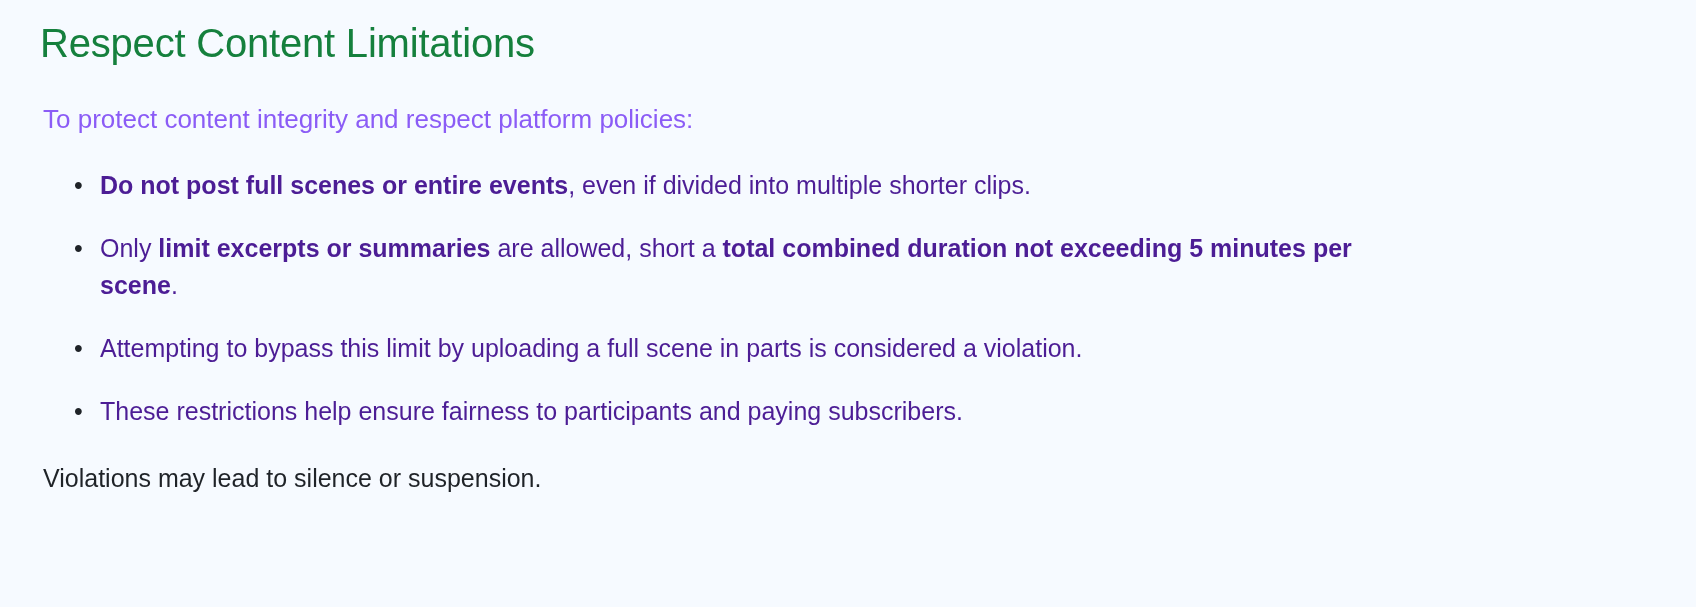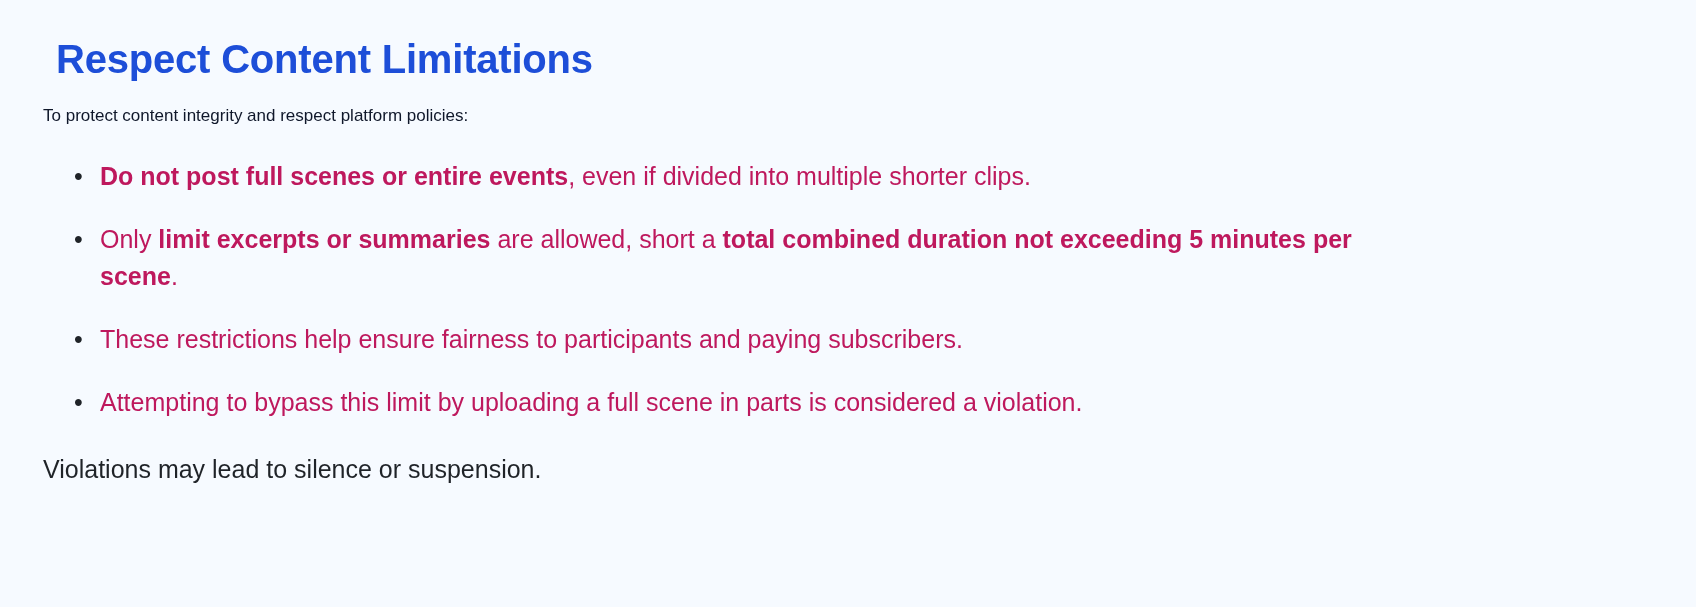--- a/index.html
+++ b/index.html
@@ -16,44 +16,44 @@
   }
   .page {
     width: 1696px;
     height: 607px;
     box-sizing: border-box;
     padding: 18px 40px 0 40px;
     background: #f6faff;
     position: relative;
   }
   .section-title {
-    margin: 16px;
+    margin: 0;
     font-size: 40px;
     line-height: 1.25;
-    font-weight: bold;
-    color: #1d4ed8;
+    font-weight: normal;
+    color: #15803d;
     letter-spacing: -0.2px;
   }
   .intro-paragraph {
-    margin: 21px 0 0 3px;
-    font-size: 17px;
+    margin: 34px 0 0 3px;
+    font-size: 26px;
     line-height: 1.35;
-    color: #0f172a;
+    color: #8b5cf6;
     font-weight: normal;
   }
   .rules-list {
     margin: 30px 0 0 0;
     padding: 0 0 0 60px;
     list-style: none;
   }
   .rules-list li {
     position: relative;
     font-size: 25px;
     line-height: 1.48;
-    color: #be185d;
+    color: #4c1d95;
     margin: 0 0 26px 0;
     max-width: 1330px;
   }
   .rules-list li:last-child {
     margin-bottom: 0;
   }
   .rules-list li::before {
     content: "\2022";
     position: absolute;
     left: -26px;
@@ -77,19 +77,19 @@
 
 <div class="page">
 
   <h1 class="section-title">Respect Content Limitations</h1>
 
   <p class="intro-paragraph">To protect content integrity and respect platform policies:</p>
 
   <ul class="rules-list">
       <li><b>Do not post full scenes or entire events</b><span>, even if divided into multiple shorter clips.</span></li>
       <li><span>Only </span><b>limit excerpts or summaries</b><span> are allowed, short a </span><b>total combined duration not exceeding 5 minutes per scene</b><span>.</span></li>
+      <li><span>Attempting to bypass this limit by uploading a full scene in parts is considered a violation.</span></li>
       <li><span>These restrictions help ensure fairness to participants and paying subscribers.</span></li>
-      <li><span>Attempting to bypass this limit by uploading a full scene in parts is considered a violation.</span></li>
     </ul>
 
   <p class="closing-paragraph">Violations may lead to silence or suspension.</p>
 
 </div>
 
 </body></html>

